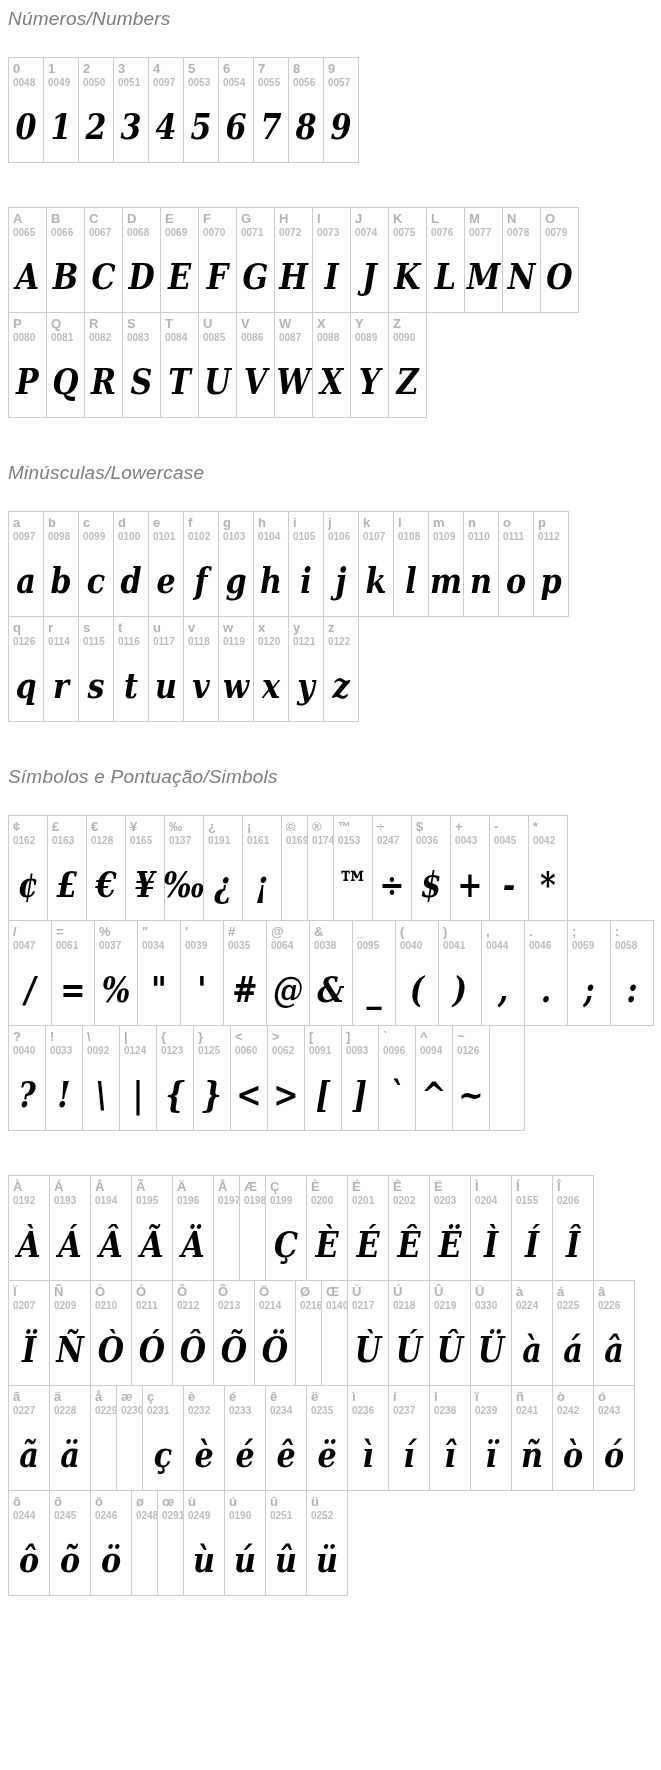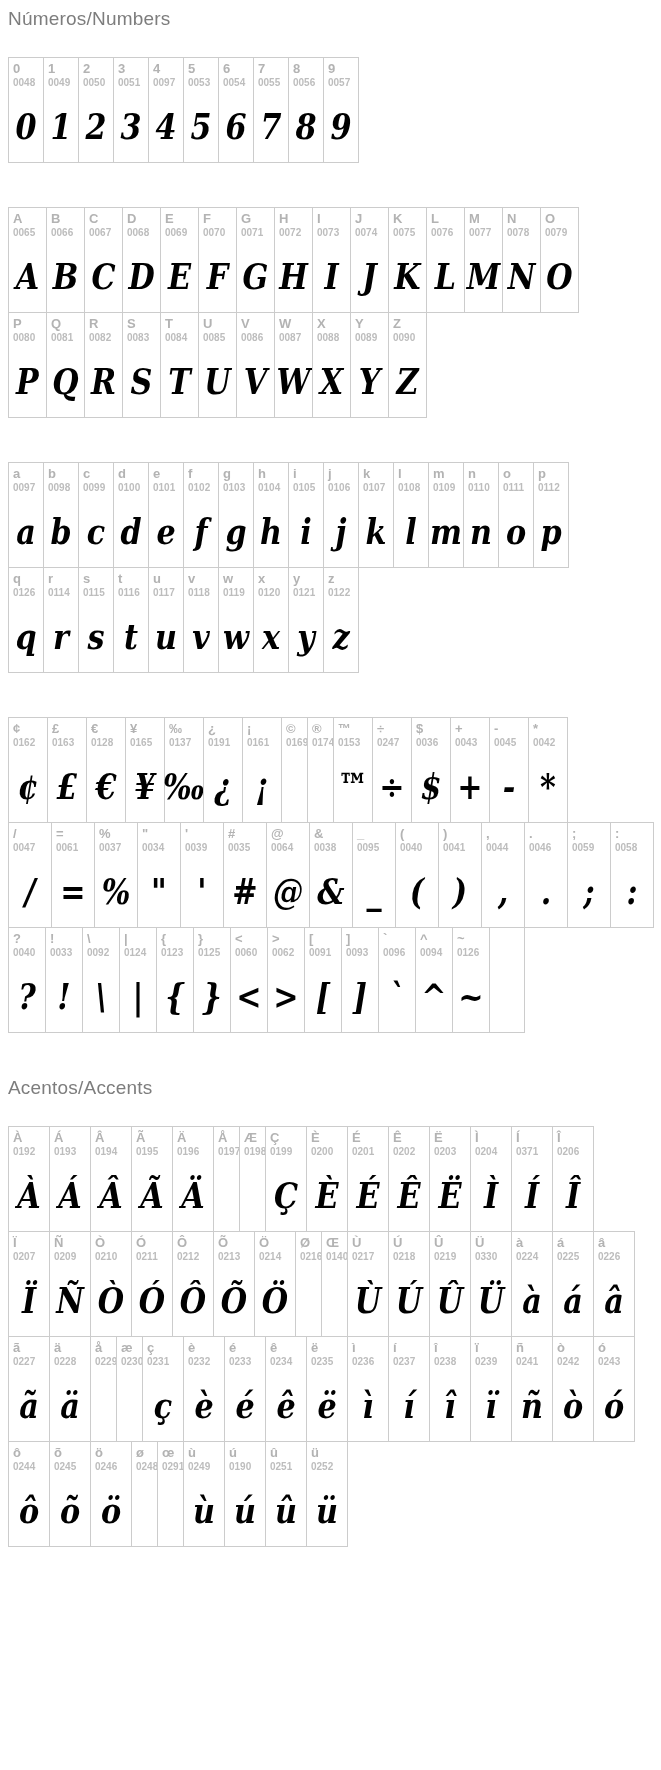--- a/index.html
+++ b/index.html
@@ -4,21 +4,21 @@
 <style>
   :root{
     --bg:#ffffff; --heading:#7d7d7d; --label:#b3b3b3; --code:#bdbdbd;
     --border:#cccccc; --glyph:#000000;
   }
   *{box-sizing:border-box}
   html,body{margin:0;padding:0;background:var(--bg);}
   body{width:661px;font-family:"Liberation Sans",sans-serif;}
   main{padding:8px 0 20px 8px;}
   section{margin:0 0 44px 0;}
-  h2{font-size:19px;font-weight:400;color:var(--heading);margin:0 0 27px 0;letter-spacing:.2px;}
+  h2{font-size:19px;font-weight:400;color:var(--heading);margin:0 0 27px 0;letter-spacing:.2px;font-style:italic;}
   .grid{display:block;}
   .row{display:flex;margin-top:-1px;}
   .row:first-child{margin-top:0;}
   .cell{
     width:36px;height:106px;border:1px solid var(--border);margin-left:-1px;
     padding:3px 0 0 4px;position:relative;background:var(--bg);flex:0 0 auto;
   }
   .cell:first-child{margin-left:0;}
   .ref{display:block;font-size:13px;line-height:15px;font-weight:700;color:var(--label);white-space:nowrap;}
   .code{display:block;font-size:10px;line-height:13px;font-weight:700;color:var(--code);letter-spacing:0;}
@@ -232,20 +232,21 @@
           </div>
           <div class="cell">
             <span class="ref">Z</span>
             <span class="code">0090</span>
             <div class="glyph">Z</div>
           </div>
         </div>
       </div>
     </section>
     <section class="sec sec-2">
+      <h2>Minúsculas/Lowercase</h2>
       <div class="grid">
         <div class="row row-0">
           <div class="cell">
             <span class="ref">a</span>
             <span class="code">0097</span>
             <div class="glyph">a</div>
           </div>
           <div class="cell">
             <span class="ref">b</span>
             <span class="code">0098</span>
@@ -370,20 +371,21 @@
           </div>
           <div class="cell">
             <span class="ref">z</span>
             <span class="code">0122</span>
             <div class="glyph">z</div>
           </div>
         </div>
       </div>
     </section>
     <section class="sec sec-3">
+      <h2>Símbolos e Pontuação/Simbols</h2>
       <div class="grid">
         <div class="row row-0">
           <div class="cell">
             <span class="ref">¢</span>
             <span class="code">0162</span>
             <div class="glyph">¢</div>
           </div>
           <div class="cell">
             <span class="ref">£</span>
             <span class="code">0163</span>
@@ -597,21 +599,20 @@
             <div class="glyph">~</div>
           </div>
           <div class="cell blank">
             <span class="ref"></span>
             <span class="code"></span>
           </div>
         </div>
       </div>
     </section>
     <section class="sec sec-4">
-      <h2>Acentos/Accents</h2>
       <div class="grid">
         <div class="row row-0">
           <div class="cell">
             <span class="ref">À</span>
             <span class="code">0192</span>
             <div class="glyph">À</div>
           </div>
           <div class="cell">
             <span class="ref">Á</span>
             <span class="code">0193</span>
@@ -665,21 +666,21 @@
             <span class="code">0203</span>
             <div class="glyph">Ë</div>
           </div>
           <div class="cell">
             <span class="ref">Ì</span>
             <span class="code">0204</span>
             <div class="glyph">Ì</div>
           </div>
           <div class="cell">
             <span class="ref">Í</span>
-            <span class="code">0371</span>
+            <span class="code">0155</span>
             <div class="glyph">Í</div>
           </div>
           <div class="cell">
             <span class="ref">Î</span>
             <span class="code">0206</span>
             <div class="glyph">Î</div>
           </div>
         </div>
         <div class="row row-1">
           <div class="cell">

